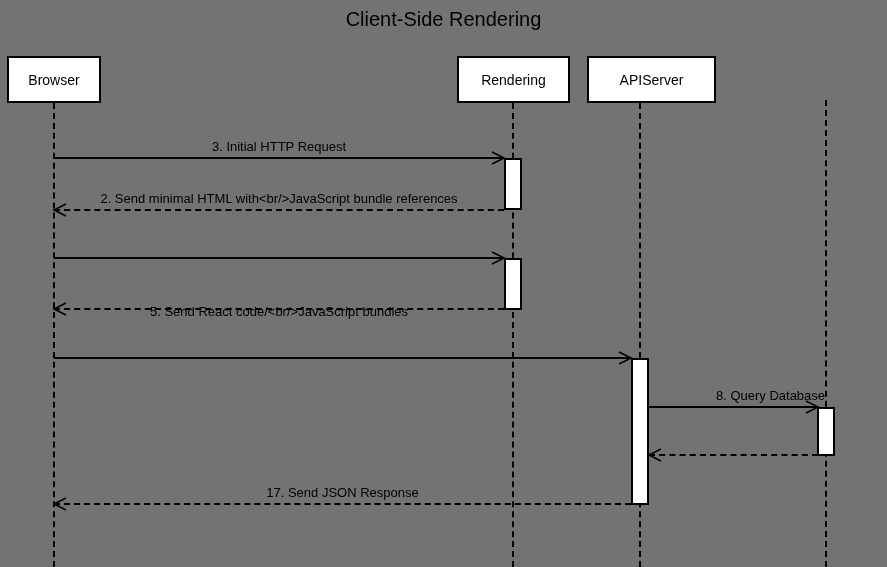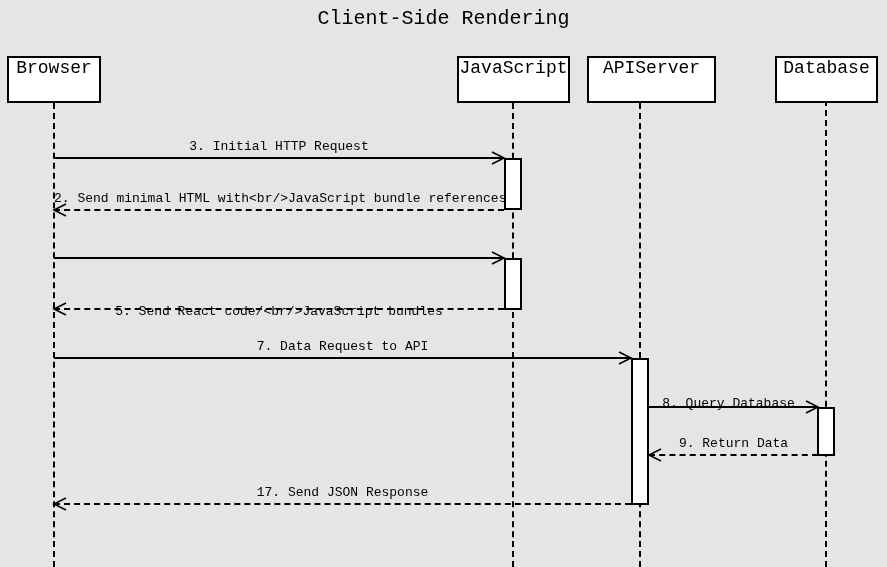--- a/index.html
+++ b/index.html
@@ -1,27 +1,27 @@
 <!DOCTYPE html>
 <html><head>
 <meta charset="utf-8">
 <style>
   html,body{margin:0;padding:0;background:#ffffff;}
   .diagram{
-    position:relative;width:887px;height:567px;background:#e5e5e5;
-    font-family:Liberation Mono, monospace;color:#000;overflow:hidden;
+    position:relative;width:887px;height:567px;background:#737373;
+    font-family:Liberation Sans, sans-serif;color:#000;overflow:hidden;
   }
   .title{
     position:absolute;top:7px;left:0;width:100%;text-align:center;
     font-size:20px;line-height:24px;
   }
   .actor{
     position:absolute;top:56px;height:47px;border:2px solid #000;background:#fff;
-    display:flex;align-items:flex-start;justify-content:center;
-    font-size:18px;box-sizing:border-box;
+    display:flex;align-items:center;justify-content:center;
+    font-size:14px;box-sizing:border-box;
   }
   .lifeline{
     position:absolute;width:0;border-left:2px dashed #000;
   }
   .activation{
     position:absolute;width:18px;border:2px solid #000;background:#fff;
     box-sizing:border-box;z-index:2;
   }
   .msg-line{
     position:absolute;height:0;border-top:2px solid #000;z-index:1;
@@ -42,27 +42,24 @@
 
   <div class="lifeline" style="left:53px;top:103px;height:464px;"></div>
   <div class="lifeline" style="left:512px;top:103px;height:464px;"></div>
   <div class="lifeline" style="left:639px;top:103px;height:464px;"></div>
   <div class="lifeline" style="left:825px;top:100px;height:467px;"></div>
 
   <div class="actor" style="left:7px;width:94px;">
     <span>Browser</span>
   </div>
   <div class="actor" style="left:457px;width:113px;">
-    <span>JavaScript</span>
+    <span>Rendering</span>
   </div>
   <div class="actor" style="left:587px;width:129px;">
     <span>APIServer</span>
-  </div>
-  <div class="actor" style="left:775px;width:103px;">
-    <span>Database</span>
   </div>
 
   <div class="activation" style="left:504px;top:158px;height:52px;"></div>
   <div class="activation" style="left:504px;top:258px;height:52px;"></div>
   <div class="activation" style="left:631px;top:358px;height:147px;"></div>
   <div class="activation" style="left:817px;top:407px;height:49px;"></div>
 
   <div class="msg-label" style="left:54px;width:450px;top:139px;">3. Initial HTTP Request</div>
   <div class="msg-line" style="left:54px;width:450px;top:157px;"></div>
   <svg class="arrow" style="left:490px;top:151px;" width="16" height="14">
@@ -79,33 +76,31 @@
   <svg class="arrow" style="left:490px;top:251px;" width="16" height="14">
       <path d="M2,1 L14,7 L2,13" fill="none" stroke="#000" stroke-width="1.6"></path>
     </svg>
 
   <div class="msg-label" style="left:54px;width:450px;top:304px;">5. Send React code/&lt;br/&gt;JavaScript bundles</div>
   <div class="msg-line dashed" style="left:54px;width:450px;top:308px;"></div>
   <svg class="arrow" style="left:52px;top:302px;" width="16" height="14">
       <path d="M14,1 L2,7 L14,13" fill="none" stroke="#000" stroke-width="1.6"></path>
     </svg>
 
-  <div class="msg-label" style="left:54px;width:577px;top:339px;">7. Data Request to API</div>
   <div class="msg-line" style="left:54px;width:577px;top:357px;"></div>
   <svg class="arrow" style="left:617px;top:351px;" width="16" height="14">
       <path d="M2,1 L14,7 L2,13" fill="none" stroke="#000" stroke-width="1.6"></path>
     </svg>
 
-  <div class="msg-label" style="left:644px;width:169px;top:388px;margin-top:8px;">8. Query Database</div>
+  <div class="msg-label" style="left:686px;width:169px;top:388px;">8. Query Database</div>
   <div class="msg-line" style="left:649px;width:169px;top:406px;"></div>
   <svg class="arrow" style="left:804px;top:400px;" width="16" height="14">
       <path d="M2,1 L14,7 L2,13" fill="none" stroke="#000" stroke-width="1.6"></path>
     </svg>
 
-  <div class="msg-label" style="left:649px;width:169px;top:436px;">9. Return Data</div>
   <div class="msg-line dashed" style="left:649px;width:169px;top:454px;"></div>
   <svg class="arrow" style="left:647px;top:448px;" width="16" height="14">
       <path d="M14,1 L2,7 L14,13" fill="none" stroke="#000" stroke-width="1.6"></path>
     </svg>
 
   <div class="msg-label" style="left:54px;width:577px;top:485px;">17. Send JSON Response</div>
   <div class="msg-line dashed" style="left:54px;width:577px;top:503px;"></div>
   <svg class="arrow" style="left:52px;top:497px;" width="16" height="14">
       <path d="M14,1 L2,7 L14,13" fill="none" stroke="#000" stroke-width="1.6"></path>
     </svg>

